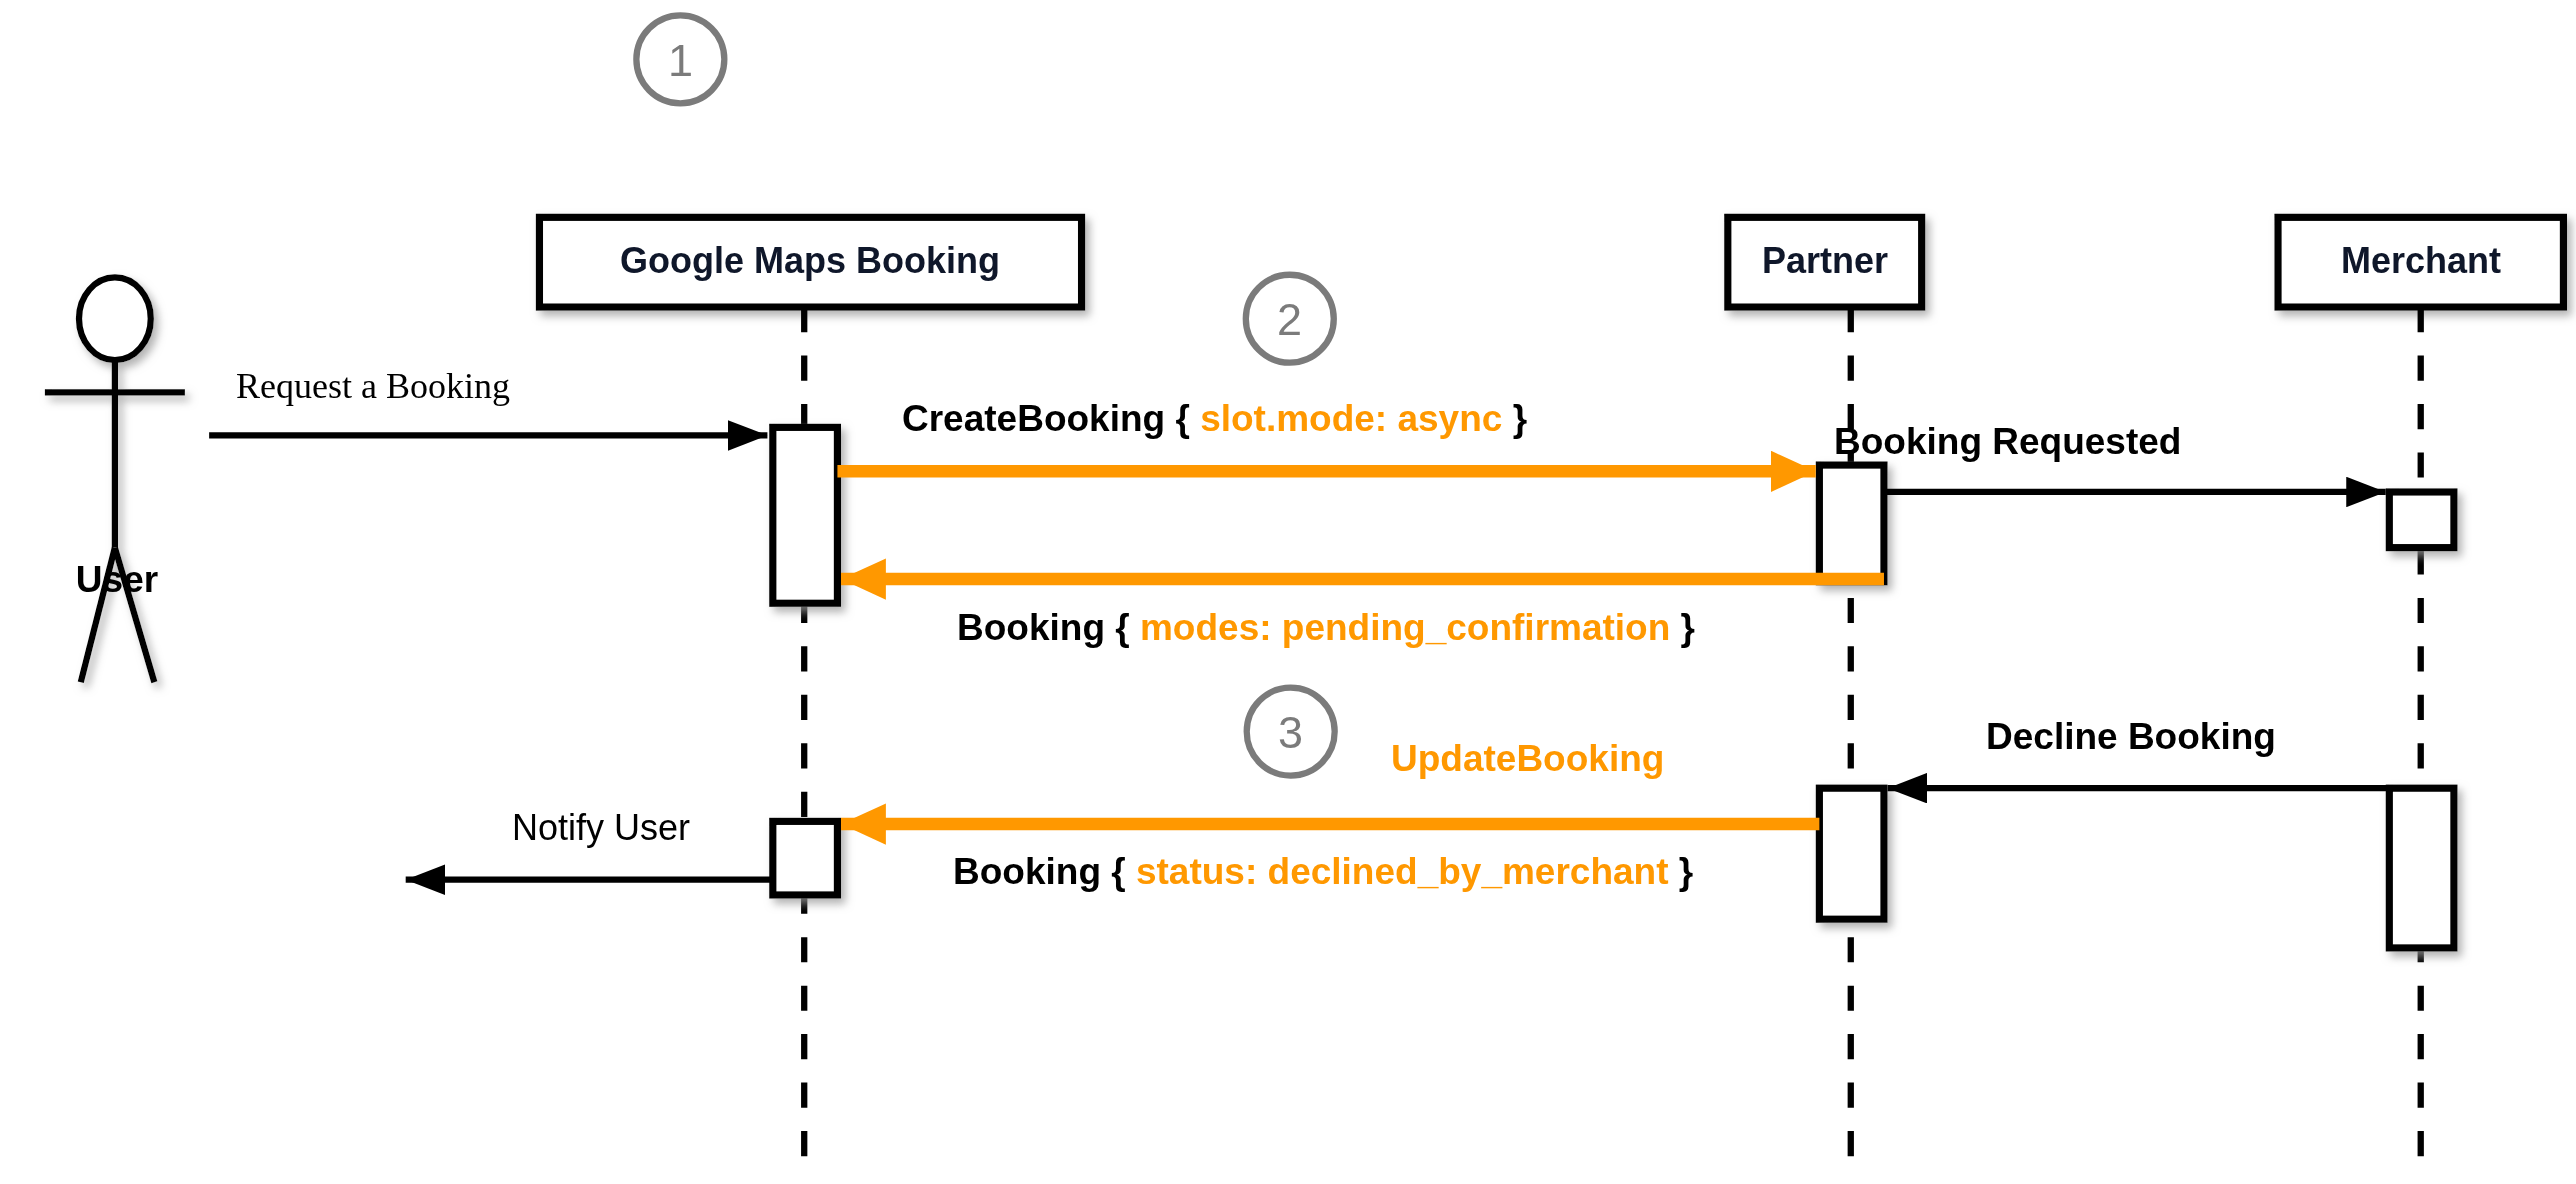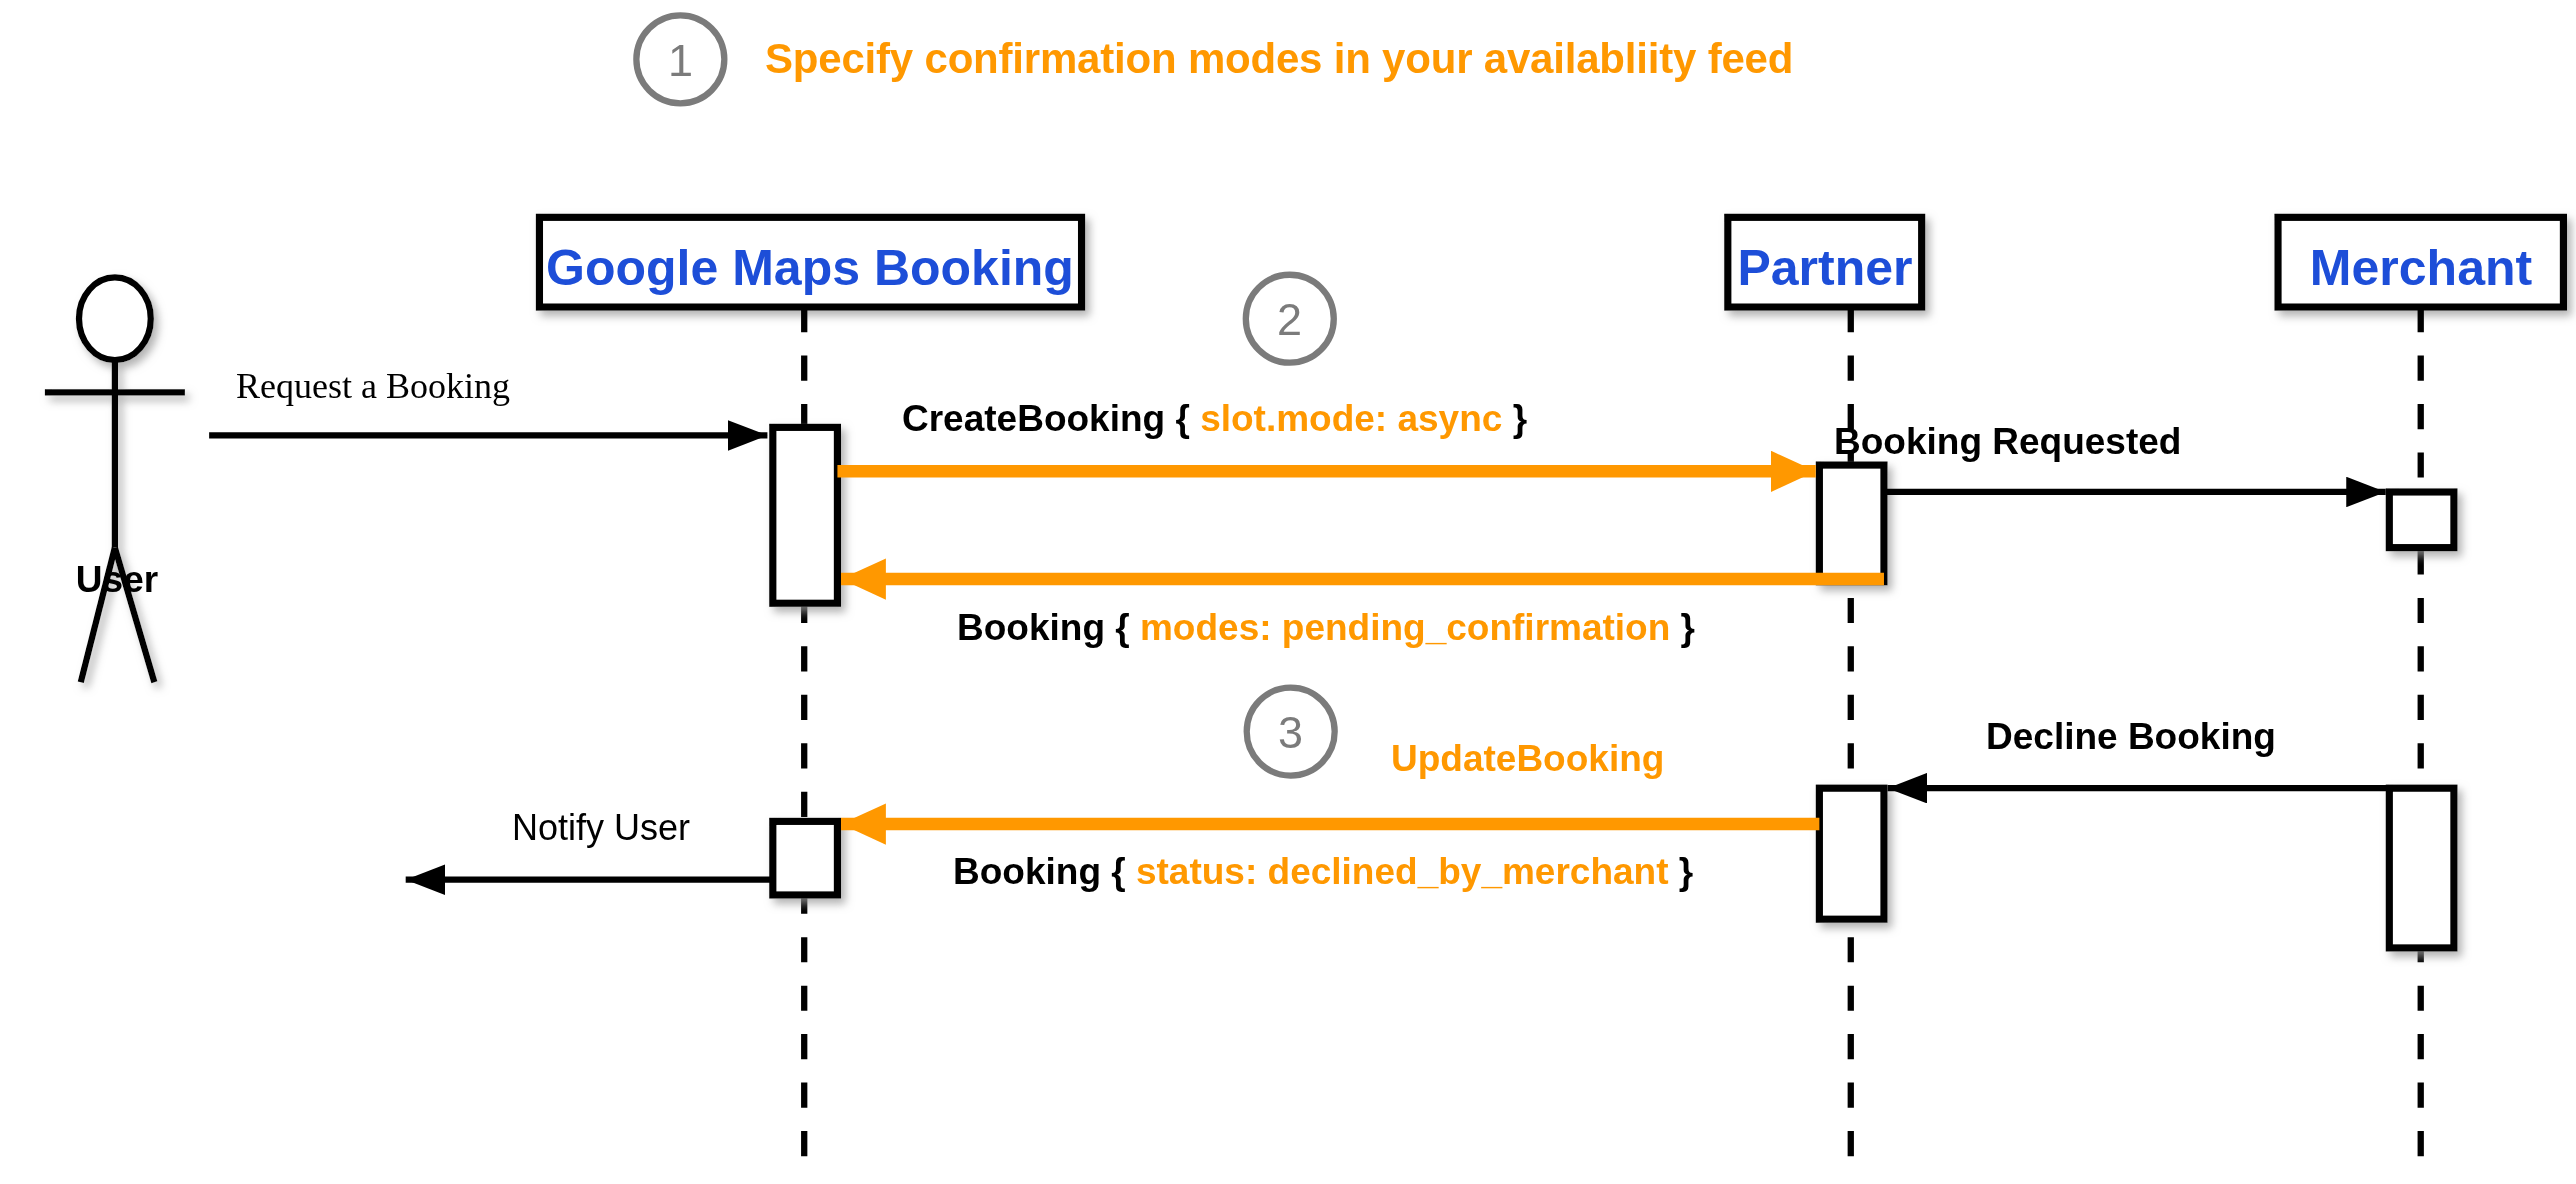--- a/index.html
+++ b/index.html
@@ -27,23 +27,23 @@
     white-space: nowrap;
     line-height: 1;
     color: #000000;
   }
   .title-text {
     font-size: 42px;
     font-weight: bold;
     letter-spacing: -0.2px;
   }
   .lifeline-title {
-    font-size: 50px;
+    font-size: 36px;
     font-weight: bold;
-    color: #1d4ed8;
+    color: #0f172a;
   }
   .actor-name {
     font-size: 37px;
     font-weight: bold;
     color: #000000;
   }
   .msg-bold {
     font-size: 37px;
     font-weight: bold;
     color: #000000;
@@ -149,21 +149,20 @@
 
     <circle cx="758" cy="66" r="49" fill="none" stroke="#7b7b7b" stroke-width="7"></circle>
     <circle cx="1437" cy="355" r="49" fill="none" stroke="#7b7b7b" stroke-width="7"></circle>
     <circle cx="1438" cy="815" r="49" fill="none" stroke="#7b7b7b" stroke-width="7"></circle>
   </svg>
 
   <div class="step-num" style="left:658px; top:38px; width:45px;">1</div>
   <div class="step-num" style="left:1267px; top:297px; width:45px;">2</div>
   <div class="step-num" style="left:1268px; top:710px; width:45px;">3</div>
 
-  <div class="lbl title-text orange" style="left:765px; top:38px;">Specify confirmation modes in your availabliity feed</div>
 
   <div class="lbl lifeline-title center-x" style="left:810px; top:243px;">Google Maps Booking</div>
   <div class="lbl lifeline-title center-x" style="left:1825px; top:243px;">Partner</div>
   <div class="lbl lifeline-title center-x" style="left:2421px; top:243px;">Merchant</div>
 
   <div class="lbl actor-name center-x" style="left:117px; top:561px;">User</div>
 
   <div class="lbl msg-plain" style="left:236px; top:368px;font-family:Liberation Serif, serif;">Request a Booking</div>
 
   <div class="lbl msg-bold" style="left:902px; top:400px;">

